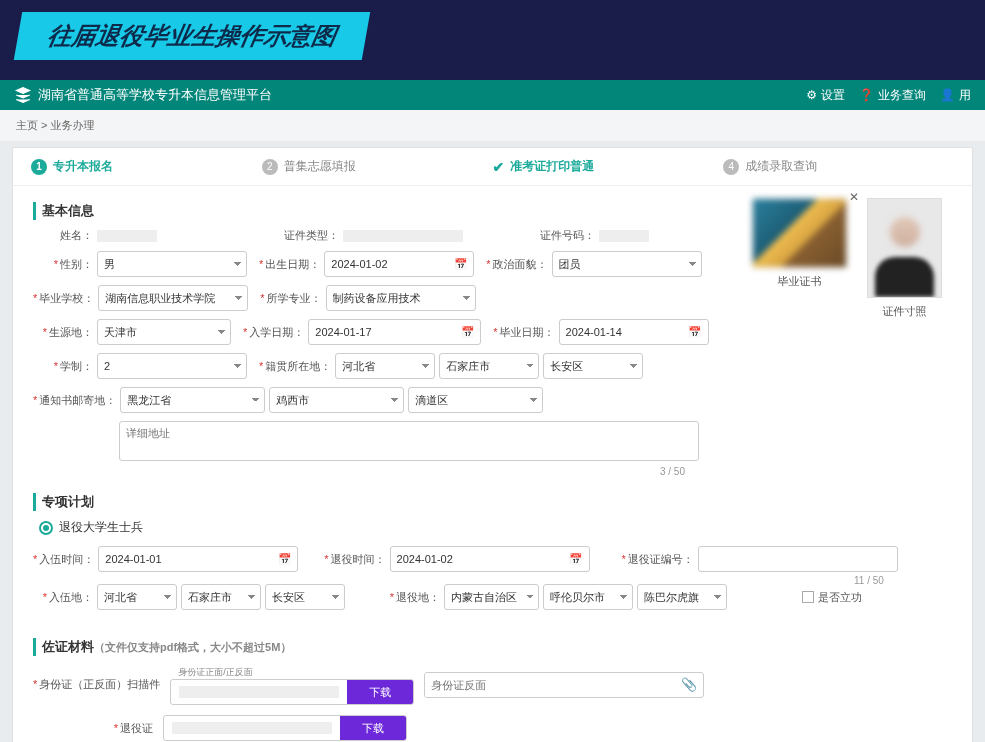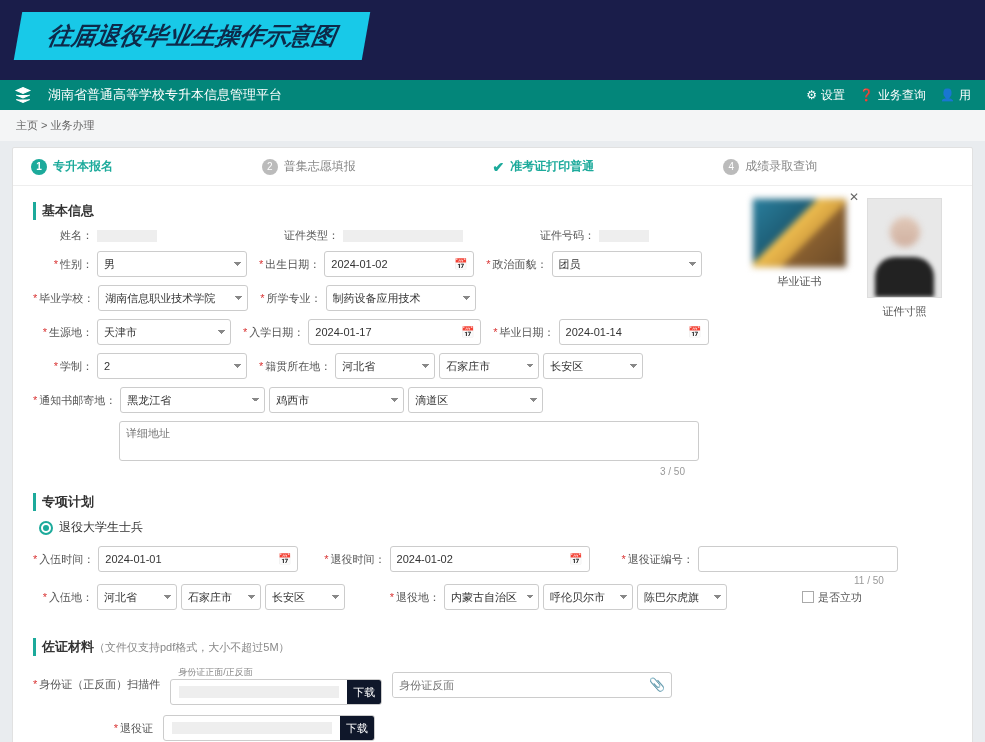--- a/index.html
+++ b/index.html
@@ -1,21 +1,21 @@
 <!DOCTYPE html>
 <html><head>
 <meta charset="utf-8">
 <style>
 * { box-sizing: border-box; margin: 0; padding: 0; font-family: "Microsoft YaHei", Arial, sans-serif; }
 body { background: #1a1d4a; width: 985px; }
 .banner { background: #1a1d4a; padding: 12px 18px 20px; }
 .banner-tag { display: inline-block; background: #18c9e8; color: #0d2a4a; font-size: 24px; font-weight: bold; font-style: italic; padding: 8px 30px; transform: skewX(-10deg); }
 .app { background: #e9ecef; }
 .topbar { background: #03867a; color: #fff; display: flex; align-items: center; justify-content: space-between; padding: 6px 14px; font-size: 13px; }
-.topbar-left { display: flex; align-items: center; gap: 16px; }
+.topbar-left { display: flex; align-items: center; gap: 6px; }
 .topbar-right { display: flex; align-items: center; gap: 14px; font-size: 12px; }
 .topbar-right .link { display: flex; align-items: center; gap: 4px; cursor: pointer; }
 .breadcrumb { padding: 8px 16px; font-size: 11px; color: #666; background: #f4f5f6; }
 .panel { background: #fff; margin: 6px 12px 12px; border: 1px solid #e1e1e1; border-radius: 2px; padding-bottom: 14px; }
 .steps { display: flex; border-bottom: 1px solid #eee; padding: 10px 18px; }
 .step { flex: 1; display: flex; align-items: center; gap: 6px; font-size: 12px; color: #888; }
 .step.active { color: #1caa9b; font-weight: 600; }
 .step .num { width: 16px; height: 16px; border-radius: 50%; background: #bbb; color: #fff; font-size: 10px; display: flex; align-items: center; justify-content: center; }
 .step.active .num { background: #1caa9b; }
 .step .check { color: #1caa9b; font-size: 14px; }
@@ -46,21 +46,21 @@
 .radio-wrap { display: flex; align-items: center; gap: 6px; font-size: 12px; color: #333; margin: 6px 0 10px 6px; }
 .radio-circle { width: 14px; height: 14px; border: 2px solid #1caa9b; border-radius: 50%; display: flex; align-items: center; justify-content: center; }
 .radio-dot { width: 6px; height: 6px; background: #1caa9b; border-radius: 50%; }
 .checkbox-wrap { display: flex; align-items: center; gap: 4px; font-size: 11px; color: #555; }
 .checkbox { width: 12px; height: 12px; border: 1px solid #aaa; }
 .upload-row { display: flex; align-items: center; gap: 10px; margin-bottom: 10px; }
 .upload-label { font-size: 11px; color: #555; min-width: 120px; text-align: right; }
 .file-pill { display: flex; align-items: center; border: 1px solid #ccc; border-radius: 3px; height: 26px; font-size: 11px; overflow: hidden; }
 .file-name { padding: 0 8px; color: #999; max-width: 200px; white-space: nowrap; overflow: hidden; text-overflow: ellipsis; }
 .file-note { font-size: 9px; color: #888; padding: 2px 8px 0; }
-.dl-btn { background: #0f172a; color: #fff; border: none; height: 26px; padding: 0 6px; font-size: 11px; cursor: pointer; }
+.dl-btn { background: #6d28d9; color: #fff; border: none; height: 26px; padding: 0 22px; font-size: 11px; cursor: pointer; }
 .attach-icon { color: #999; font-size: 13px; padding: 0 6px; }
 .logo-ico { width:18px; height:18px; display:inline-block; }
 .logo-ico svg { width:100%; height:100%; }
 </style>
 </head>
 <body>
 
 <div class="banner">
   <div class="banner-tag">往届退役毕业生操作示意图</div>
 </div>
@@ -262,21 +262,21 @@
         </div>
         <div class="checkbox-wrap" style="margin-left:60px;">
           <span class="checkbox"></span>
             <span>是否立功</span>
         </div>
       </div>
     </div>
 
     <div class="section">
       <div class="sec-title">
-        <span>佐证材料</span><span style="font-weight:normal;color:#888;font-size:11px;">（文件仅支持pdf格式，大小不超过5M）</span>
+        <span>佐证材料</span><span style="font-weight:bold;color:#888;font-size:11px;">（文件仅支持pdf格式，大小不超过5M）</span>
       </div>
 
       <div class="upload-row">
         <span class="upload-label req">身份证（正反面）扫描件</span>
         <div>
           <div class="file-note">身份证正面/正反面</div>
           <div class="file-pill">
             <span class="file-name" style="background:#eee;width:160px;height:12px;margin:0 8px;">　</span>
             <button class="dl-btn">下载</button>
           </div>

